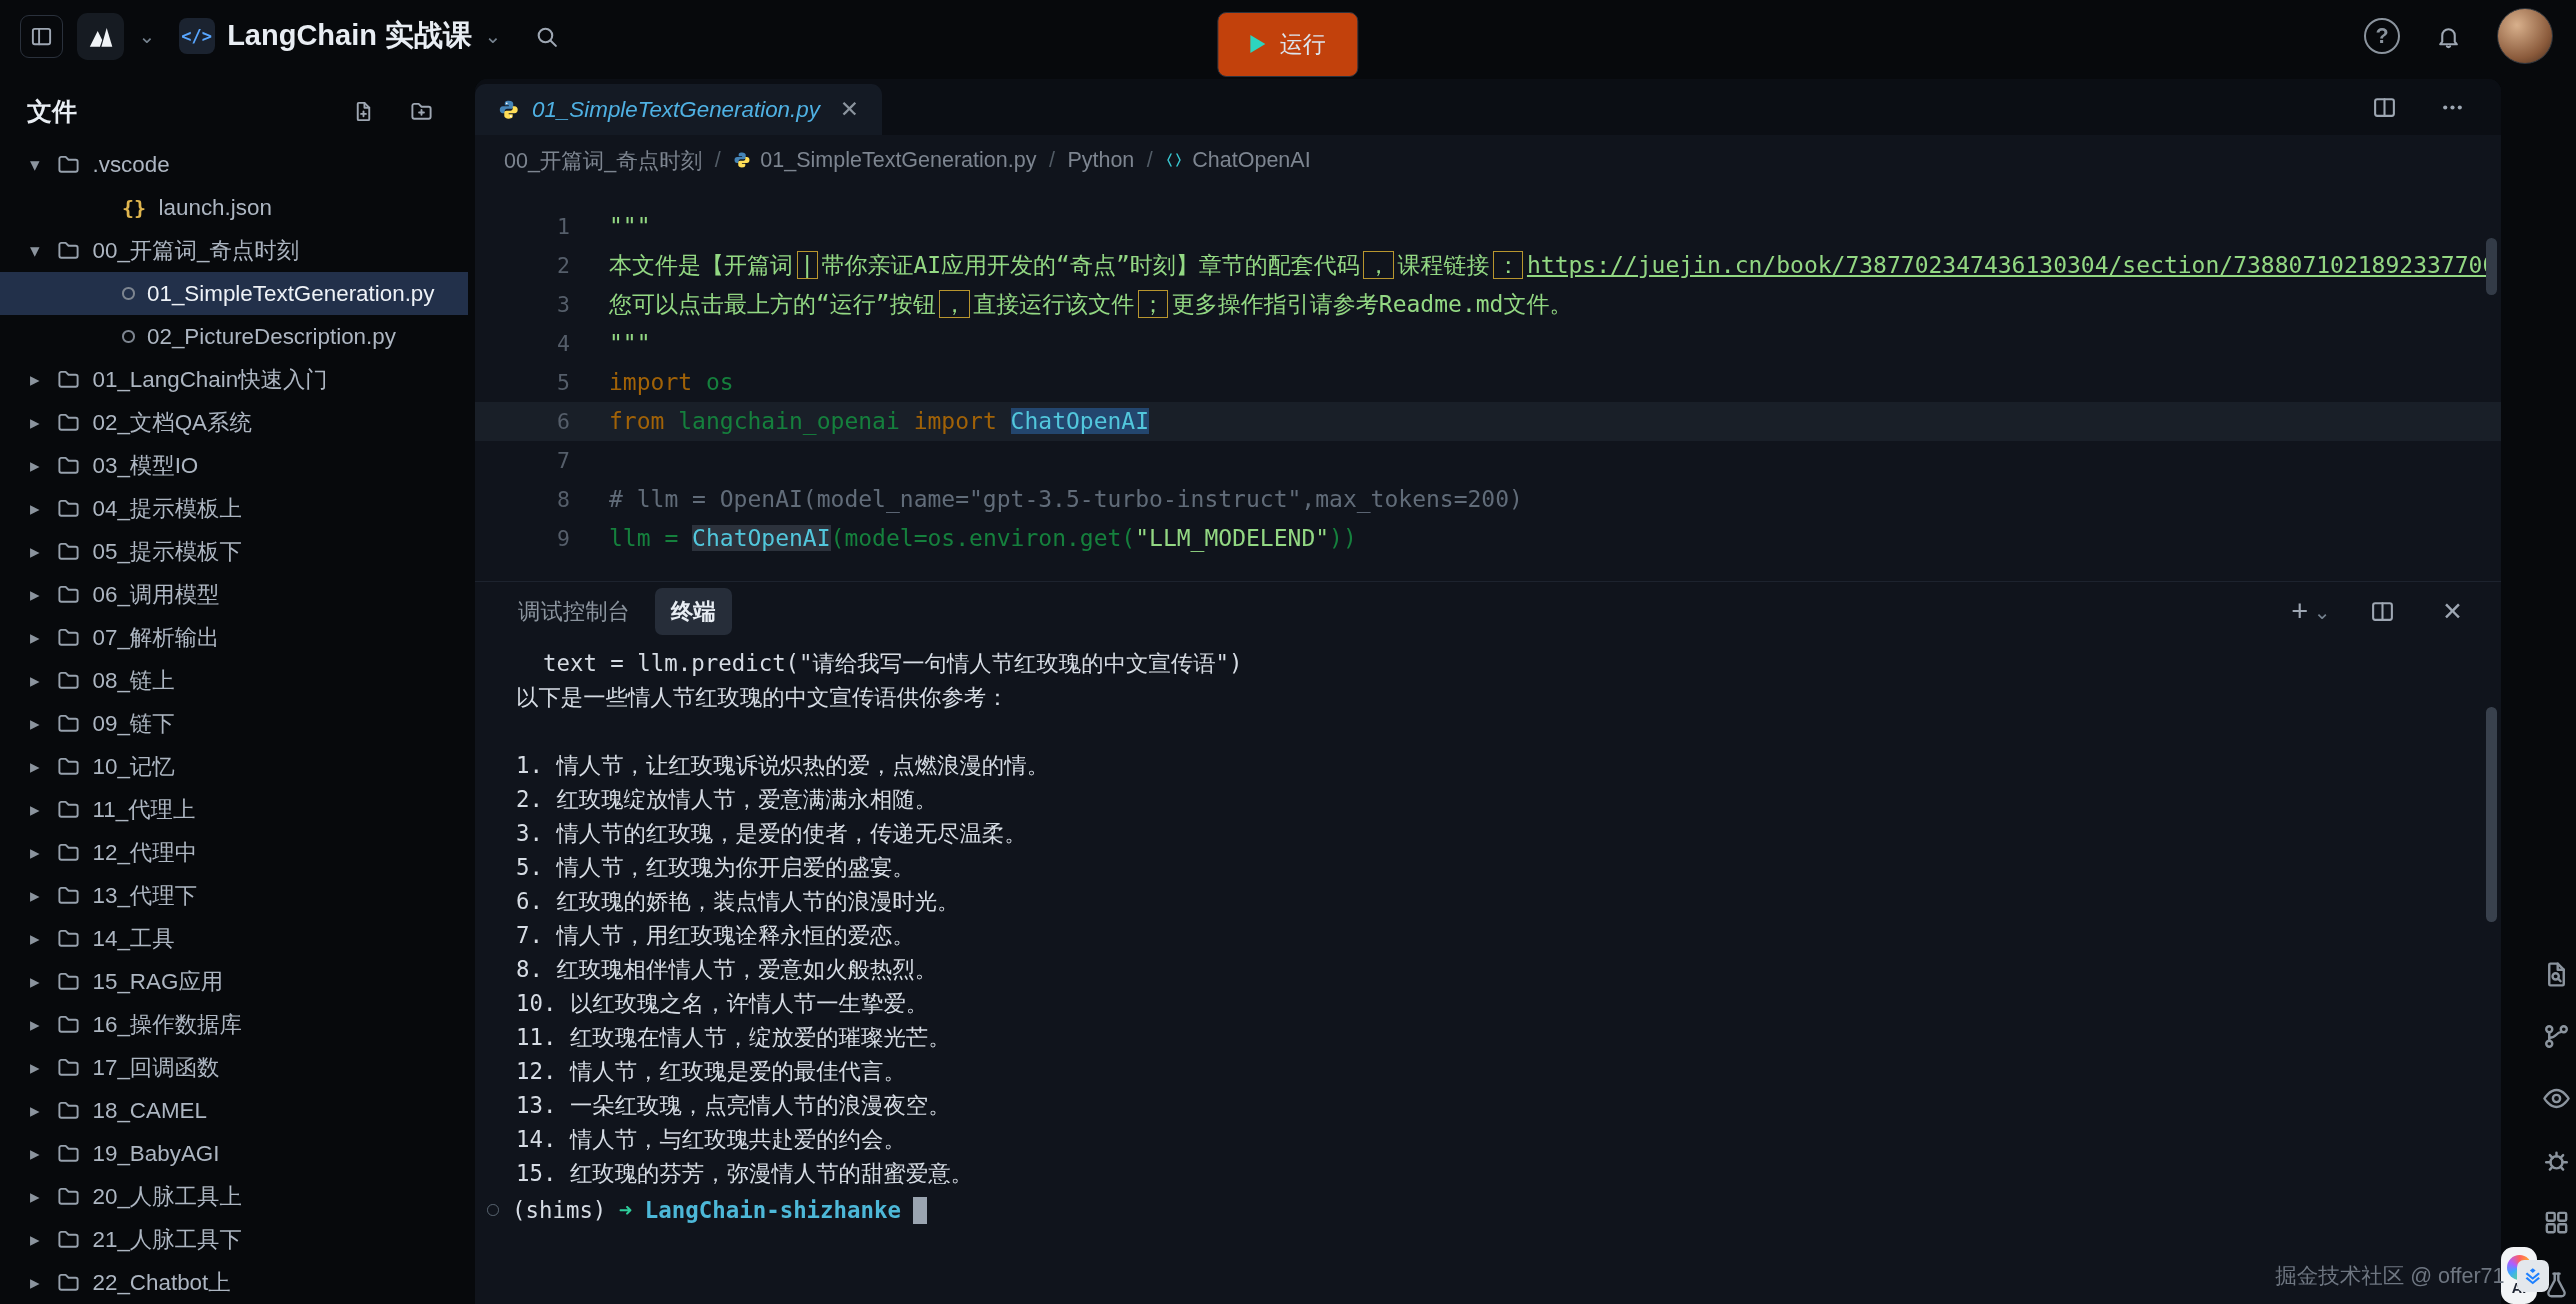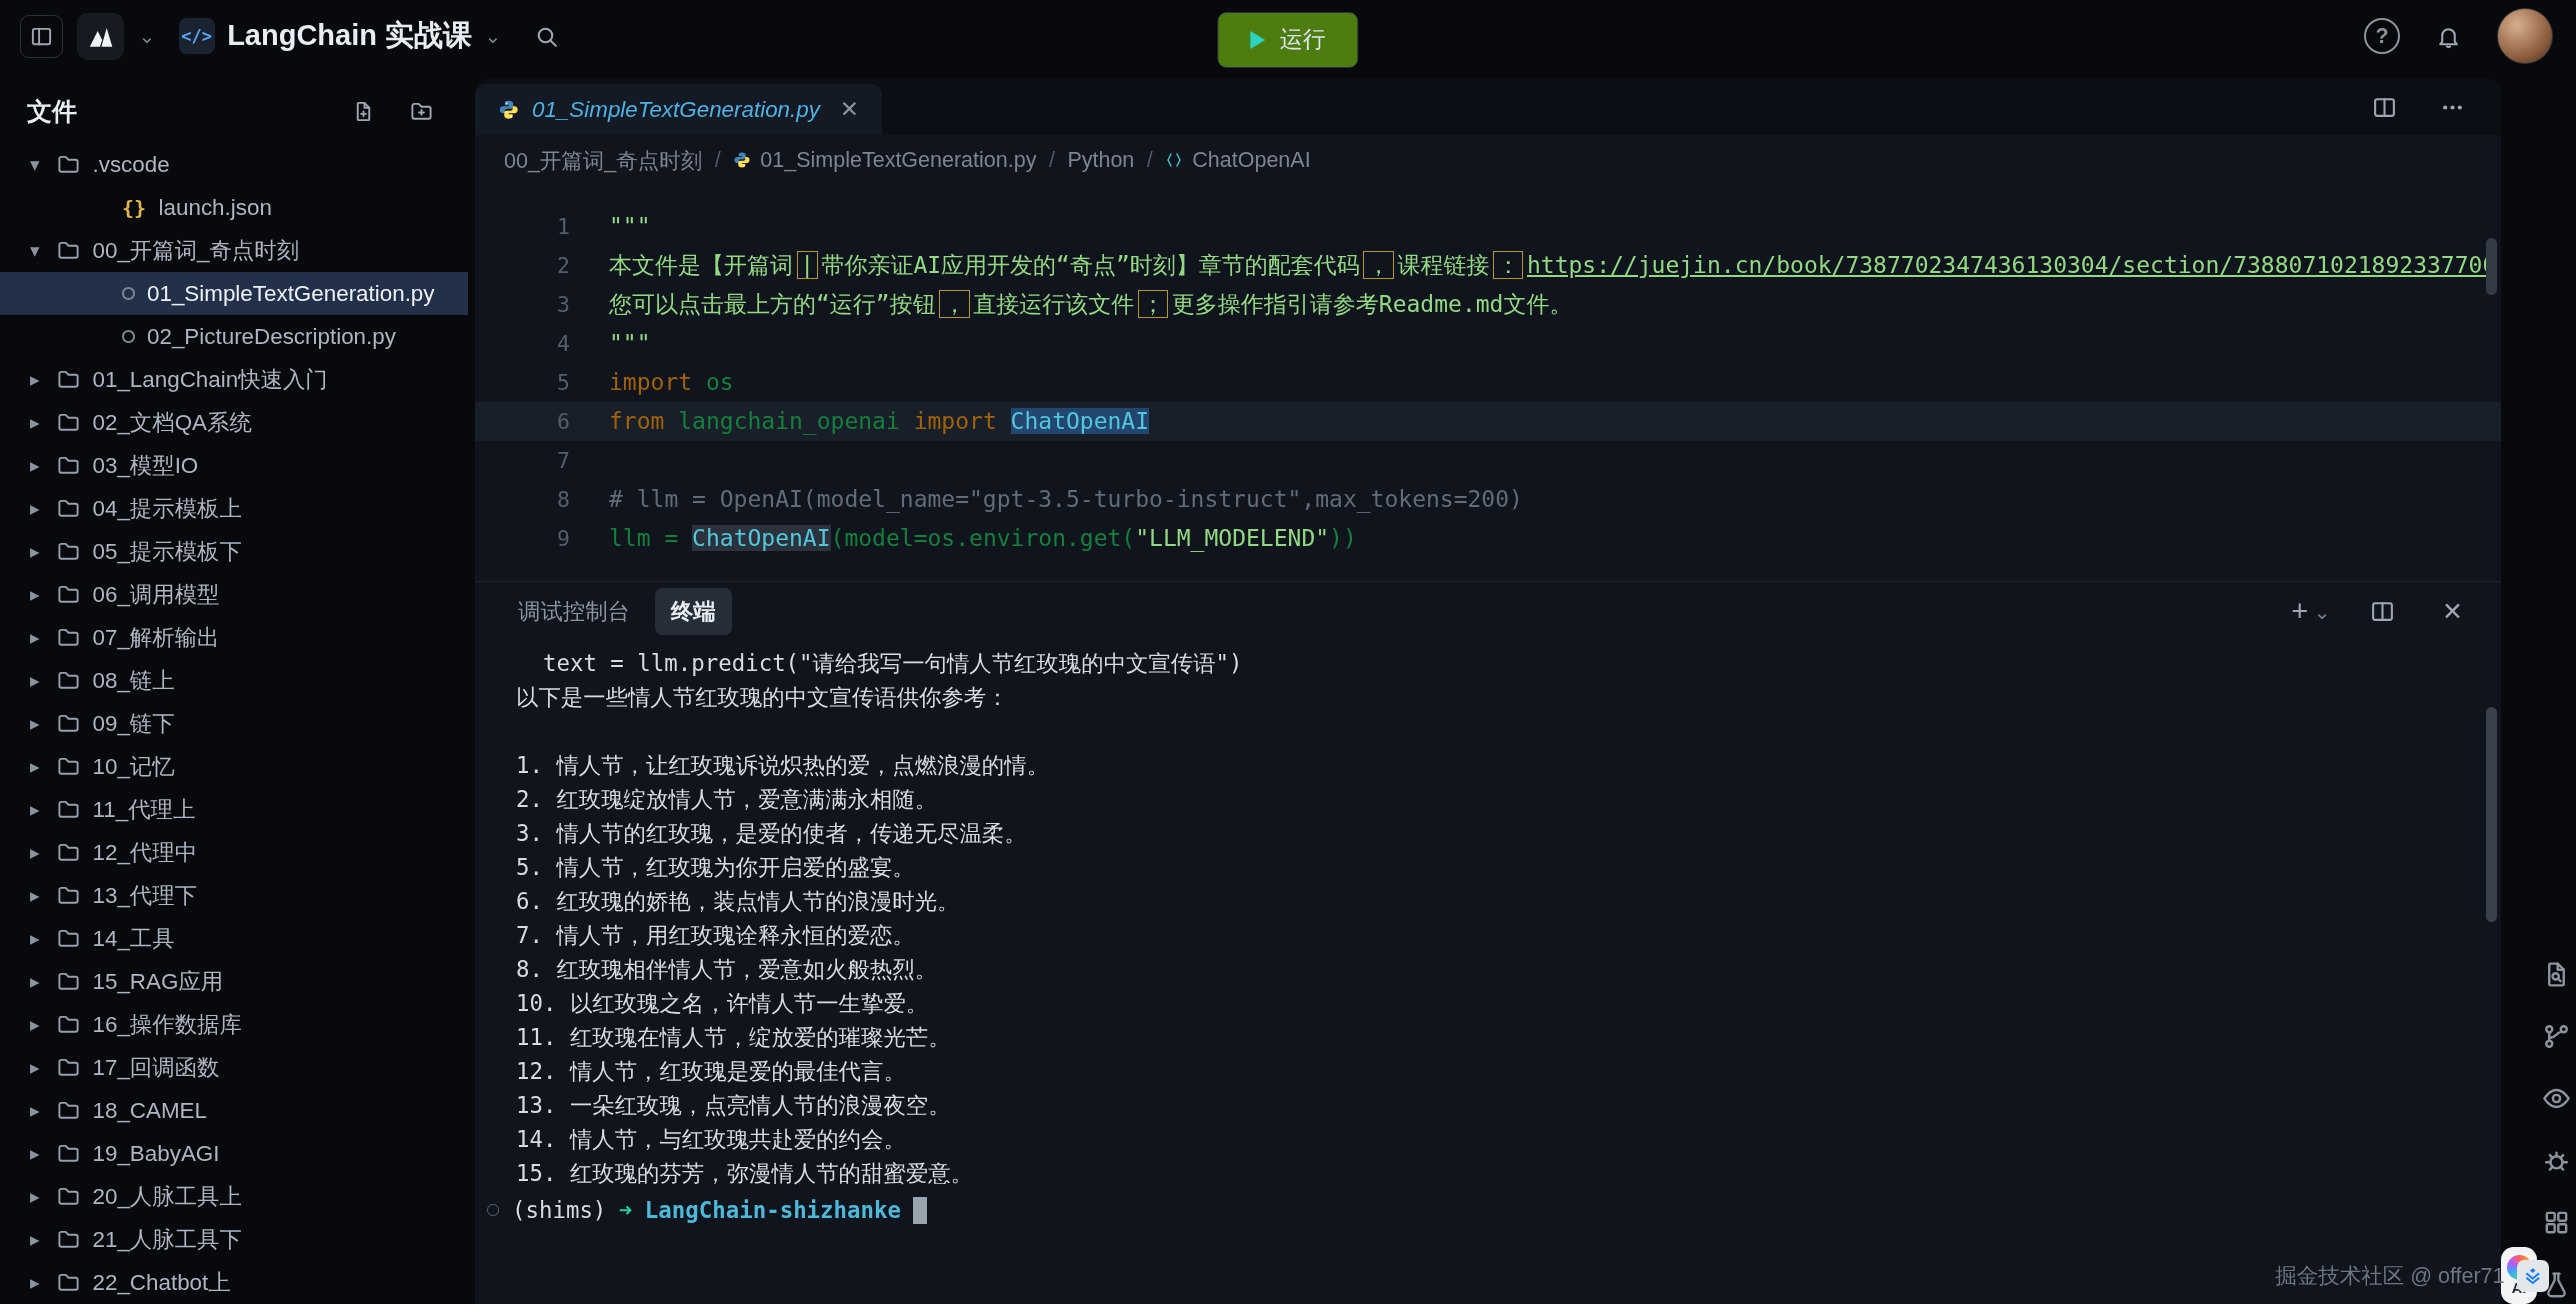--- a/index.html
+++ b/index.html
@@ -12,22 +12,22 @@
   .topbar { position:absolute; top:0; left:0; width:2576px; height:72px; display:flex; align-items:center; }
   .tb-left { display:flex; align-items:center; gap:14.3px; padding-left:20px; }
   .icon-btn { width:43px; height:43px; border-radius:9px; display:flex; align-items:center; justify-content:center; color:#9ea7b3; cursor:pointer; }
   .panel-toggle { border:0.9px solid #2a313c; }
   .logo-box { width:47px; height:47px; border-radius:10.7px; background:#161b22; display:flex; align-items:center; justify-content:center; cursor:pointer; }
   .chev-txt { color:#768390; font-size:20px; line-height:1; }
   .ws-pill { display:flex; align-items:center; gap:12.5px; padding:5.4px 9px; border-radius:9px; cursor:pointer; }
   .ws-code { width:36px; height:36px; border-radius:8px; background:#1b2330; color:#58a6ff; display:flex; align-items:center; justify-content:center;
              font-family:"DejaVu Sans Mono",monospace; font-size:17px; font-weight:bold; }
   .ws-label { color:#e8edf3; font-weight:700; font-size:29px; }
-  .run-btn { position:absolute; left:50%; top:11.6px; transform:translateX(-50%); height:56px; padding:0 32px;
-             background:#4d7c0f; border:0.9px solid #2b323d; border-radius:9px; display:flex; align-items:center; gap:14.3px; cursor:pointer; }
+  .run-btn { position:absolute; left:50%; top:11.6px; transform:translateX(-50%); height:65px; padding:0 32px;
+             background:#c2410c; border:0.9px solid #2b323d; border-radius:9px; display:flex; align-items:center; gap:14.3px; cursor:pointer; }
   .play-tri { width:0; height:0; border-left:15px solid #2dd4bf; border-top:9px solid transparent; border-bottom:9px solid transparent; }
   .run-label { color:#dde4ec; font-size:23px; }
   .tb-right { margin-left:auto; display:flex; align-items:center; gap:27px; padding-right:23px; }
   .q-circle { width:36px; height:36px; border:2.7px solid #8b949e; border-radius:50%; color:#8b949e; display:flex; align-items:center; justify-content:center; font-size:21.5px; font-weight:700; cursor:pointer; }
   .avatar { width:56px; height:56px; border-radius:50%; cursor:pointer;
             background:radial-gradient(circle at 35% 30%, #d8b08c, #8a5a3b 65%, #41291a); border:0.9px solid #30363d; }
 
   
   .sidebar { position:absolute; top:79px; left:0; width:468px; bottom:0; overflow:hidden; }
   .sb-head { height:64px; display:flex; align-items:center; padding:0 29px 0 27px; }

